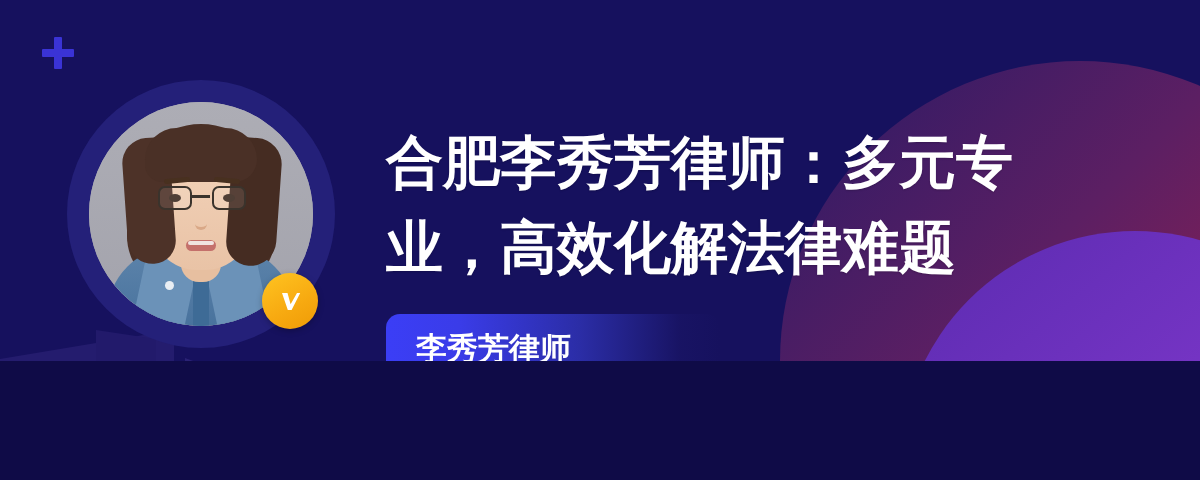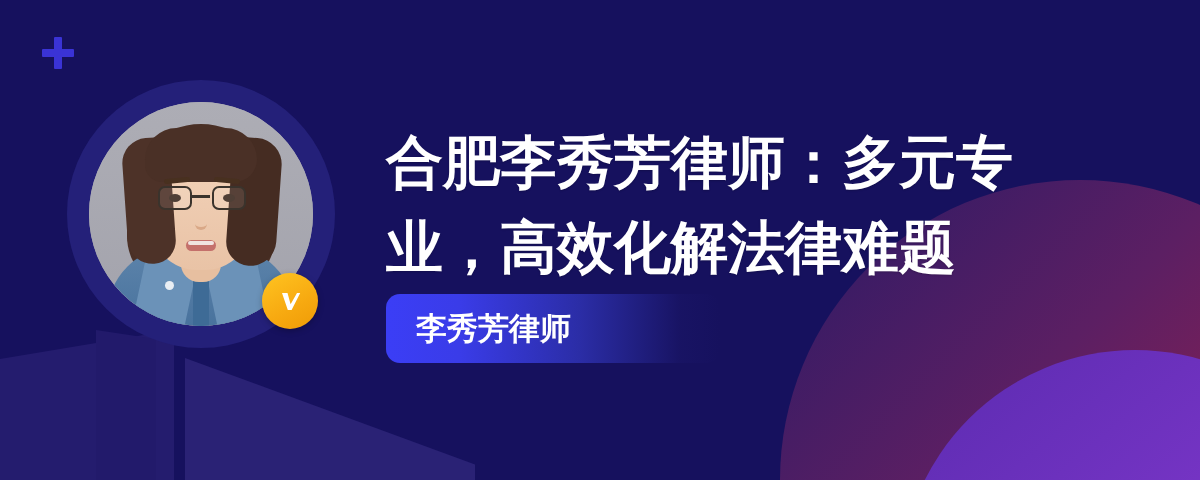--- a/index.html
+++ b/index.html
@@ -6,21 +6,21 @@
   html, body {
     width:1200px; height:480px;
     background:#0f0b47;
     font-family:"Liberation Sans", "DejaVu Sans", sans-serif;
     overflow:hidden;
   }
 
   #banner {
     position:relative;
     width:1200px;
-    height:480px;
+    height:361px;
     background:#16115e;
     overflow:hidden;
   }
 
   
   .deco { position:absolute; pointer-events:none; }
 
   #poly-left {
     left:-10px; top:330px;
     width:460px; height:170px;
@@ -156,21 +156,21 @@
   #headline {
     color:#ffffff;
     font-size:57px;
     font-weight:bold;
     line-height:85px;
     letter-spacing:0px;
     white-space:pre-wrap;
     text-shadow:0 1px 2px rgba(0,0,0,0.18);
   }
   #name-chip {
-    margin-top:4px;
+    margin-top:24px;
     display:inline-block;
     padding:19px 34px 19px 30px;
     min-width:334px;
     border-radius:14px;
     background:linear-gradient(90deg, #3b3ef6 0%, #3a3ce8 22%, #2b2da6 58%, rgba(28,24,110,0.35) 88%, rgba(22,17,94,0) 100%);
     color:#ffffff;
     font-size:31px;
     font-weight:bold;
     line-height:1;
   }

